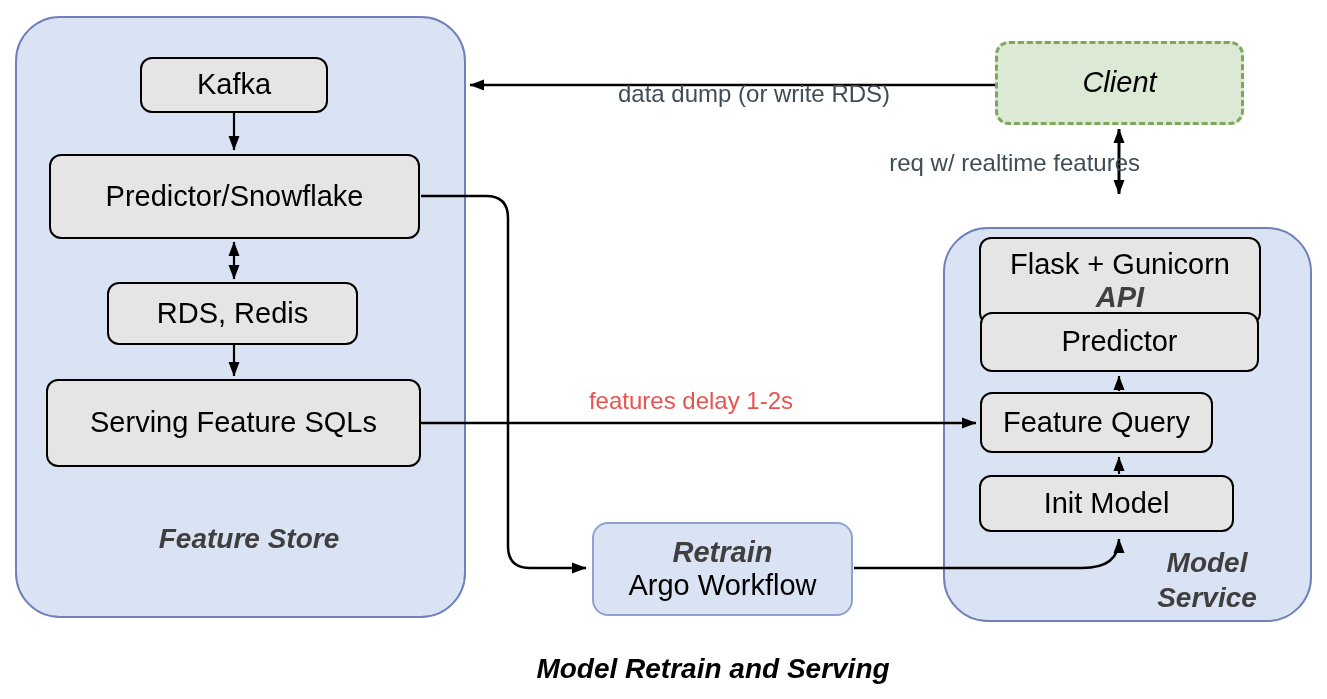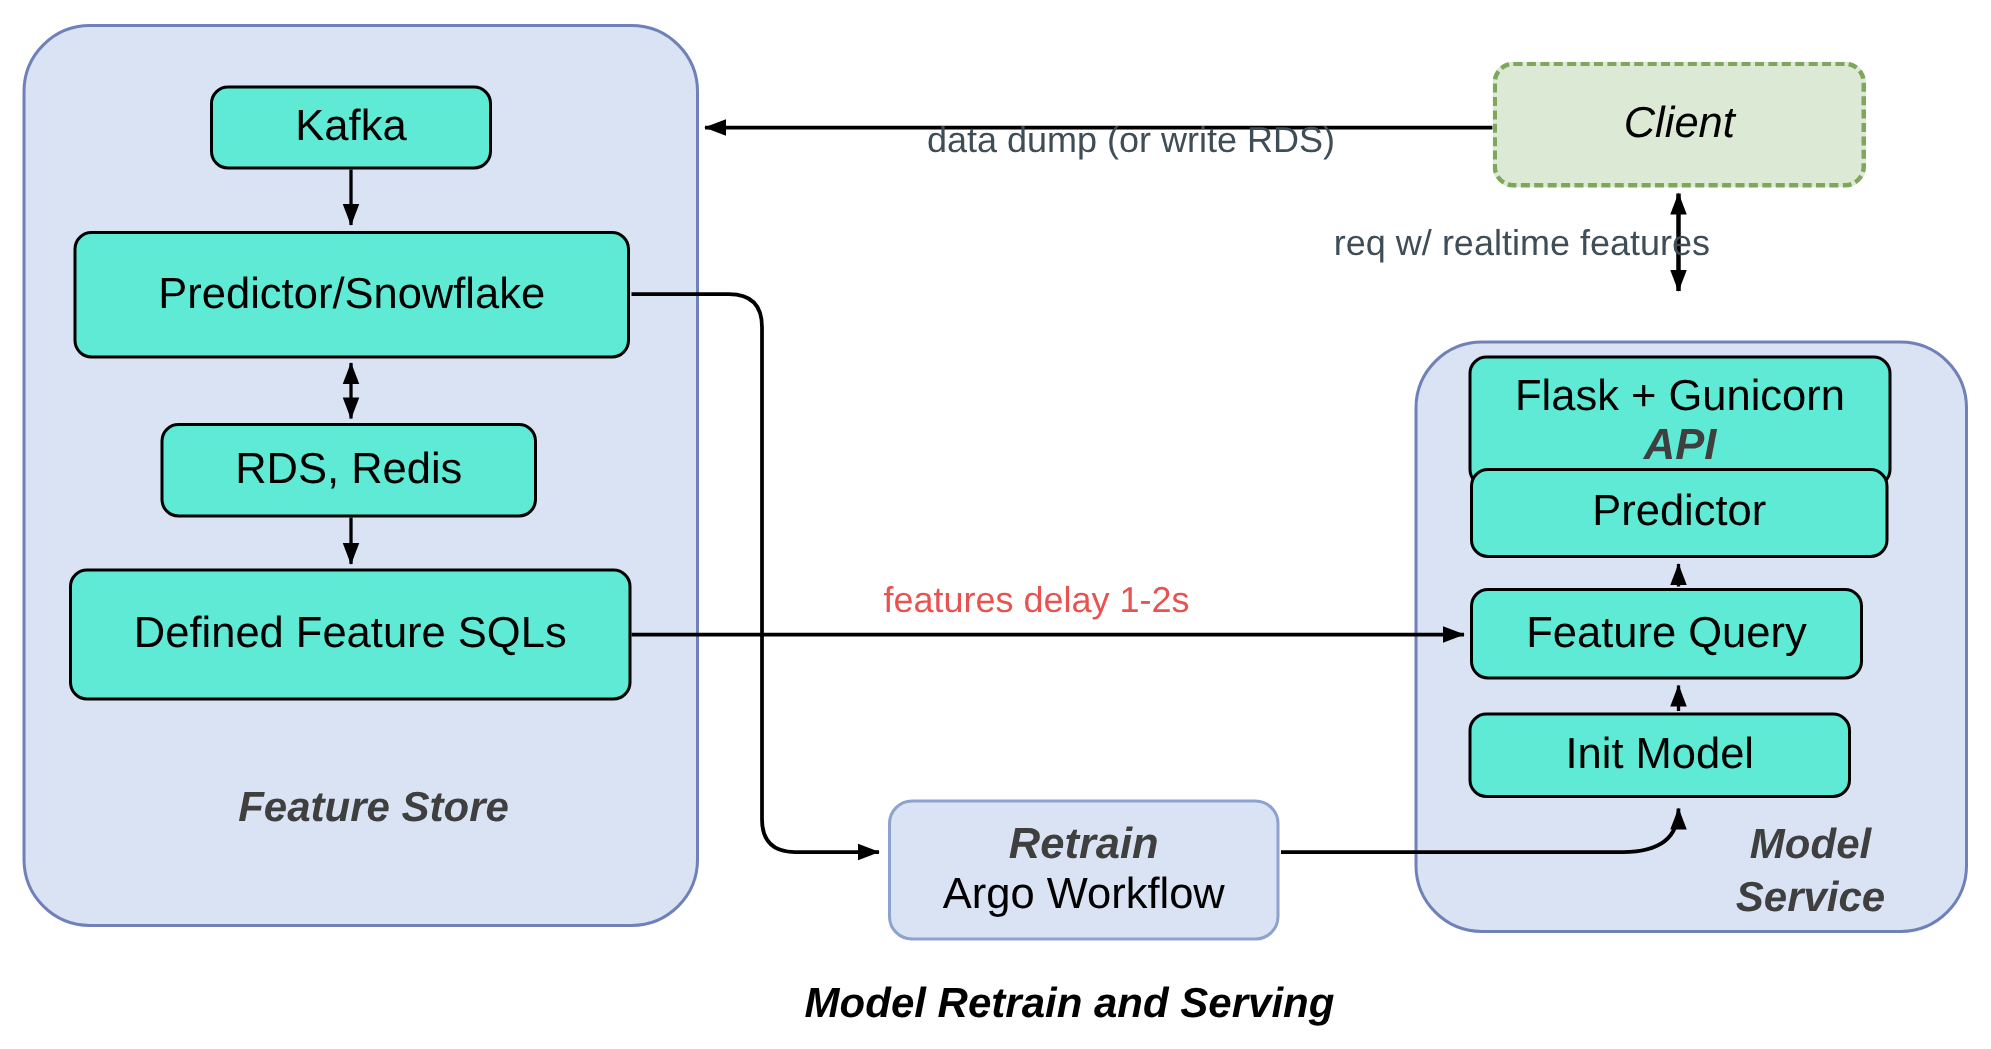--- a/index.html
+++ b/index.html
@@ -5,21 +5,21 @@
   html,body{margin:0;padding:0;background:#ffffff;}
   .canvas{
     position:relative;width:1327px;height:699px;background:#ffffff;
     font-family:"Liberation Sans", sans-serif;overflow:hidden;
   }
   .container{
     position:absolute;background:#dae3f3;border:2px solid #7081b9;
     border-radius:45px;box-sizing:border-box;
   }
   .node{
-    position:absolute;background:#5eead4;border:2.5px solid #000000;
+    position:absolute;background:#e5e5e5;border:2.5px solid #000000;
     border-radius:12px;box-sizing:border-box;
     display:flex;flex-direction:column;align-items:center;justify-content:center;
     font-size:29px;color:#000000;text-align:center;line-height:1.15;
   }
   .node.blue{background:#dae3f3;border:2px solid #8da2ce;border-radius:16px;}
   .node.green{background:#dce9d5;border:3px dashed #7ea75c;border-radius:14px;font-style:italic;}
   .bold-italic{font-weight:bold;font-style:italic;color:#3f3f3f;}
   .container-label{
     position:absolute;font-weight:bold;font-style:italic;color:#3f3f3f;
     font-size:28px;text-align:center;transform:translate(-50%,-50%);
@@ -90,52 +90,52 @@
 
     <div class="node" style="left:49px;top:154px;width:371px;height:85px;">
       <span>Predictor/Snowflake</span>
     </div>
 
     <div class="node" style="left:107px;top:282px;width:251px;height:63px;">
       <span>RDS, Redis</span>
     </div>
 
     <div class="node" style="left:46px;top:379px;width:375px;height:88px;">
-      <span>Defined Feature SQLs</span>
+      <span>Serving Feature SQLs</span>
     </div>
 
     <div class="container-label" style="left:249px;top:538px;">Feature Store</div>
 
     <div class="node green" style="left:995px;top:41px;width:249px;height:84px;">
       <span>Client</span>
     </div>
 
     <div class="node" style="left:979px;top:197px;width:282px;height:88px;margin-top:40px;">
       <span>Flask + Gunicorn</span>
       <span class="bold-italic">API</span>
     </div>
 
     <div class="node" style="left:980px;top:312px;width:279px;height:60px;">
       <span>Predictor</span>
     </div>
 
-    <div class="node" style="left:980px;top:392px;width:262px;height:61px;">
+    <div class="node" style="left:980px;top:392px;width:233px;height:61px;">
       <span>Feature Query</span>
     </div>
 
     <div class="node" style="left:979px;top:475px;width:255px;height:57px;">
       <span>Init Model</span>
     </div>
 
     <div class="container-label" style="left:1207px;top:580px;">
       <div>Model</div>
       <div>Service</div>
     </div>
 
-    <div class="node blue" style="left:592px;top:522px;width:261px;height:94px;margin-top:11px;">
+    <div class="node blue" style="left:592px;top:522px;width:261px;height:94px;">
       <span class="bold-italic">Retrain</span>
       <span>Argo Workflow</span>
     </div>
 
     <div class="edge-label dark" style="left:754px;top:63px;margin-top:31px;">data dump (or write RDS)</div>
 
     <div class="req-label" style="right:187px;top:149px;"><span>req w/ </span><span class="red-part">realtime features</span></div>
 
     <div class="edge-label red" style="left:691px;top:401px;">features delay 1-2s</div>
 

